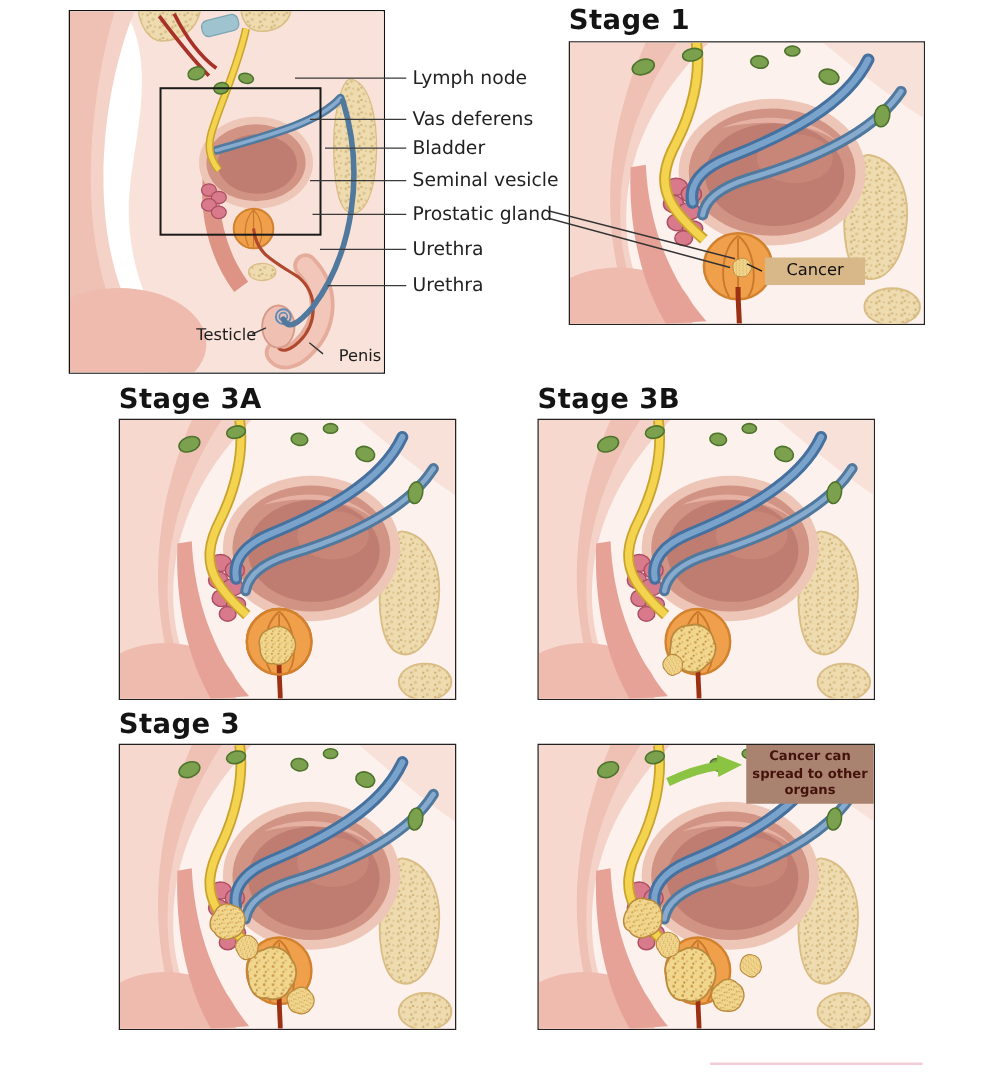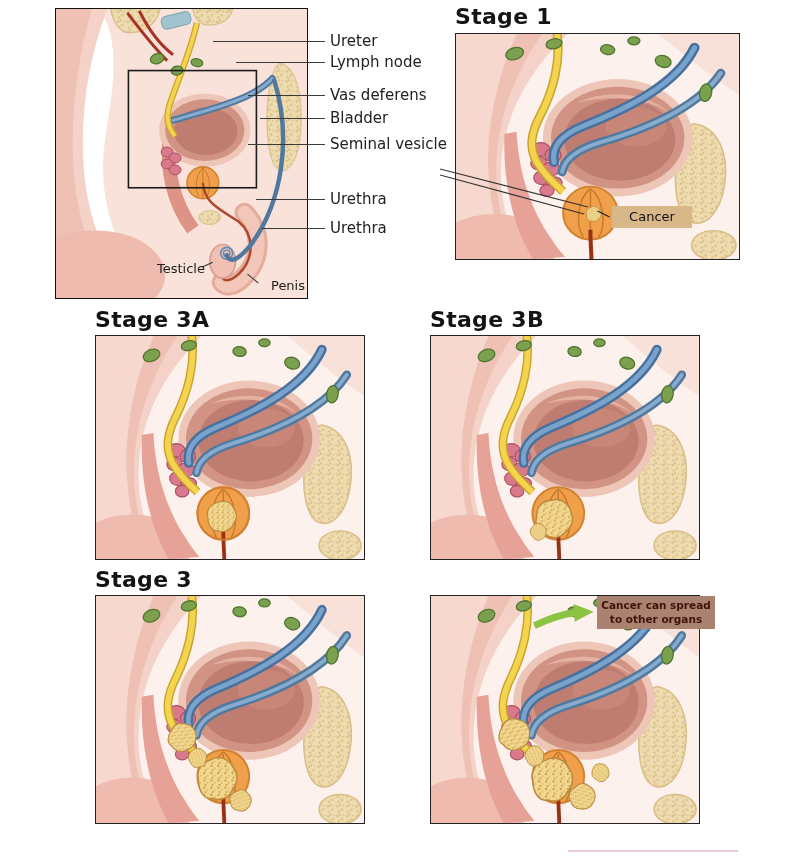--- a/index.html
+++ b/index.html
@@ -26,21 +26,21 @@
   .anno .txt { margin-left:5px; font-size:15px; color:var(--label_color,#222); white-space:nowrap; line-height:18px; }
 
   .inner-label { position:absolute; font-size:13px; color:#1d1d1d; white-space:nowrap;margin-left:10px; }
 
   .cancer-box {
     position:absolute; left:612px; top:206px; width:80px; height:22px;
     background:var(--cancer_label_bg,#d8b888); color:#101010;
     font-size:13px; line-height:22px; text-align:center;
   }
   .spread-box {
-    position:absolute; left:597px; top:596px; width:118px; min-height:32px;
+    position:absolute; left:597px; top:596px; width:102px; min-height:32px;
     background:var(--spread_label_bg,#a98270); color:var(--spread_label_text,#43120b);
     font-size:10.5px; font-weight:700; line-height:1.3; text-align:center;
     padding:3px 4px;
   }
   .connector-overlay { position:absolute; left:440px; top:160px; width:152px; height:62px; pointer-events:none; }
   .watermark-line { position:absolute; left:568px; top:850px; width:170px; height:0; border-top:2px solid #f2ccd4; }
   .hiddendefs { position:absolute; width:0; height:0; overflow:hidden; }
 </style>
 </head>
 <body>
@@ -183,39 +183,39 @@
 </svg>
 
 <div id="canvas">
 
   <div class="mainbox">
     <svg viewBox="0 0 253 291" preserveAspectRatio="none">
       <use href="#anatMain" width="253" height="291"></use>
     </svg>
   </div>
 
-  <div class="anno" style="top:32px;left:213px">
-    <span class="lead" style="width:112px"></span>
-    <span class="txt">Ureter</span>
-  </div>
   <div class="anno" style="top:53px;left:236px">
     <span class="lead" style="width:89px"></span>
     <span class="txt">Lymph node</span>
   </div>
   <div class="anno" style="top:86px;left:248px">
     <span class="lead" style="width:77px"></span>
     <span class="txt">Vas deferens</span>
   </div>
   <div class="anno" style="top:109px;left:260px">
     <span class="lead" style="width:65px"></span>
     <span class="txt">Bladder</span>
   </div>
   <div class="anno" style="top:135px;left:248px">
     <span class="lead" style="width:77px"></span>
     <span class="txt">Seminal vesicle</span>
+  </div>
+  <div class="anno" style="top:162px;left:250px">
+    <span class="lead" style="width:75px"></span>
+    <span class="txt">Prostatic gland</span>
   </div>
   <div class="anno" style="top:190px;left:256px">
     <span class="lead" style="width:69px"></span>
     <span class="txt">Urethra</span>
   </div>
   <div class="anno" style="top:219px;left:262px">
     <span class="lead" style="width:63px"></span>
     <span class="txt">Urethra</span>
   </div>
 

